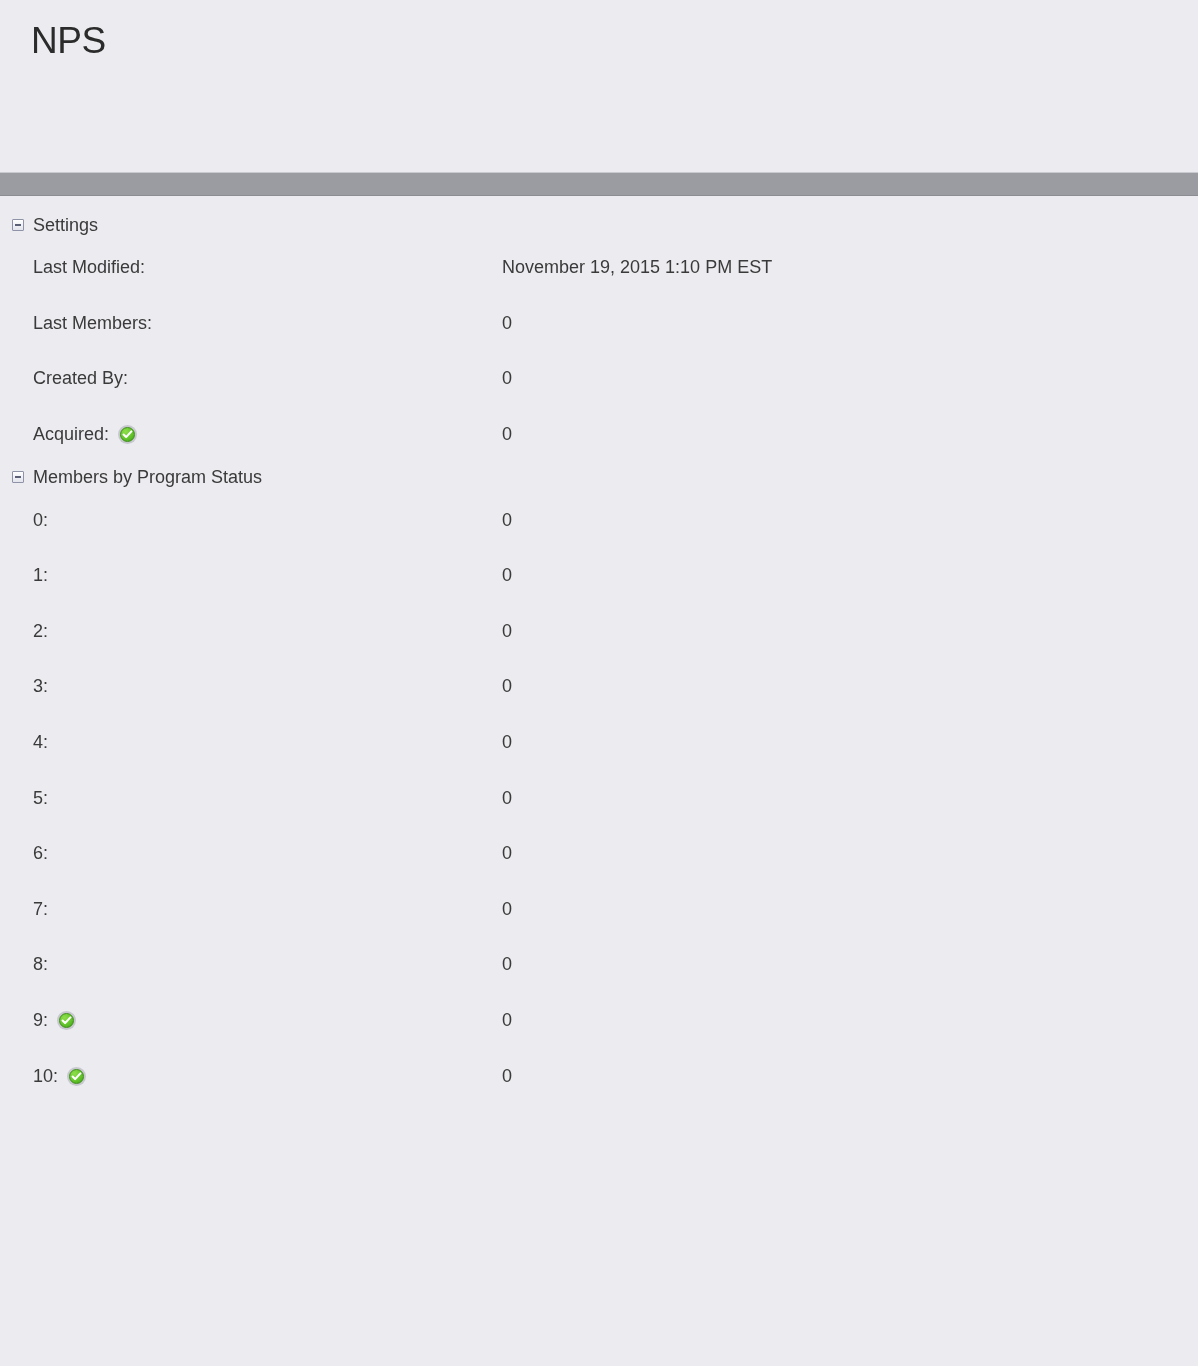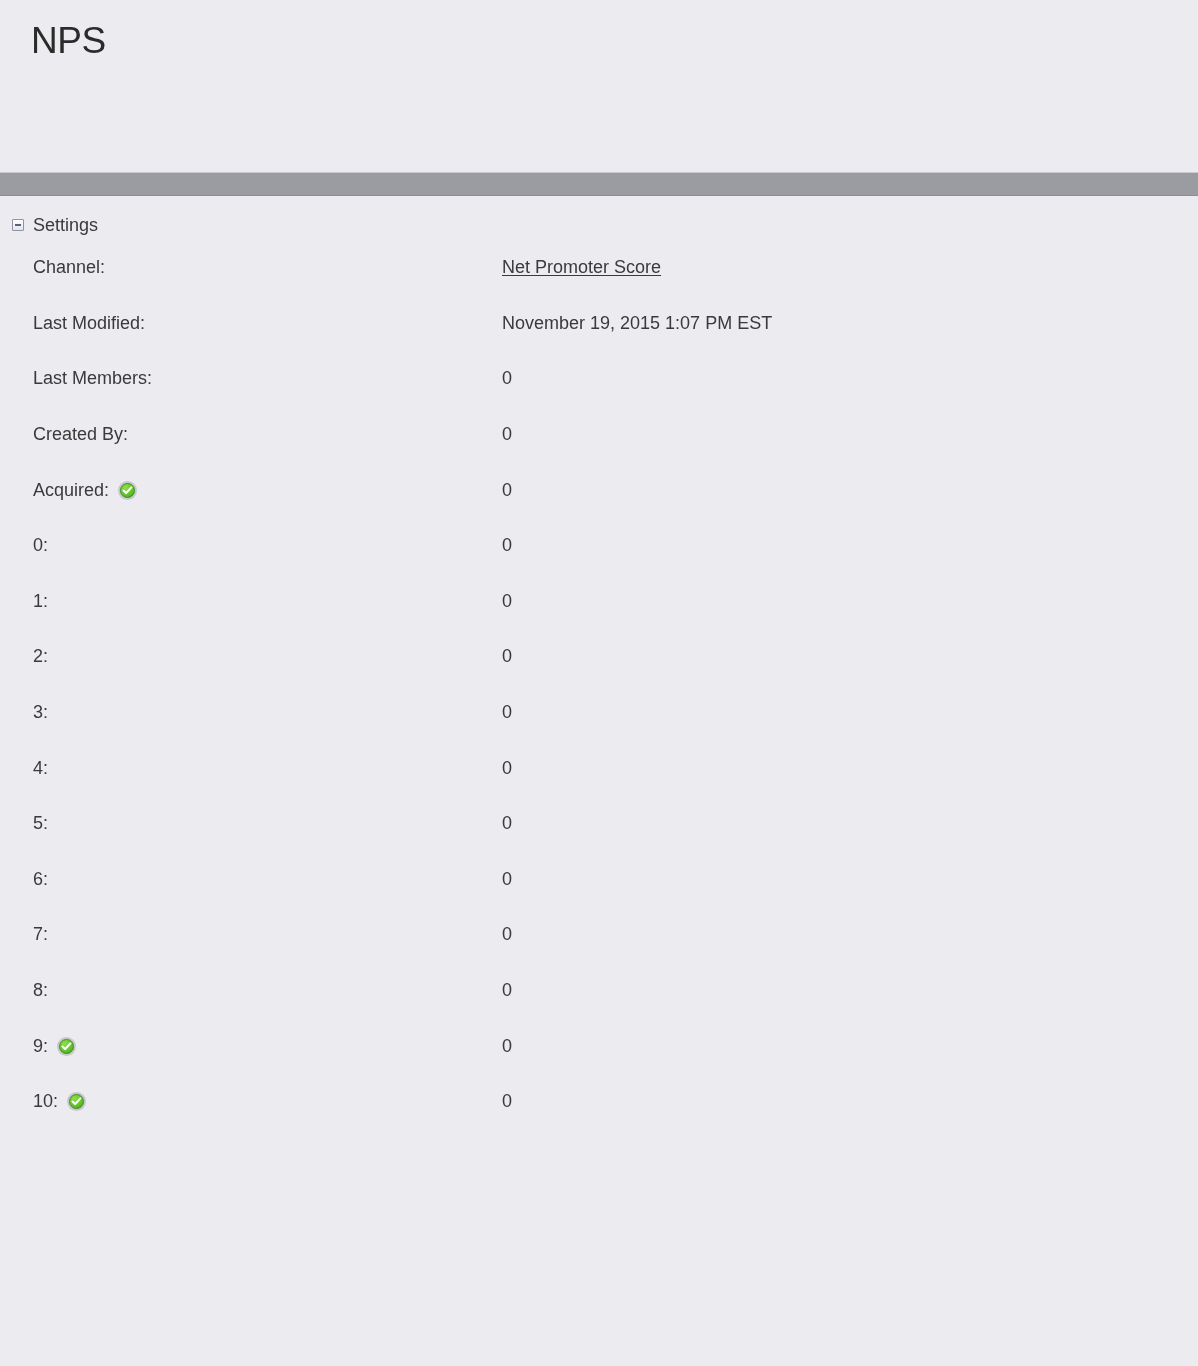--- a/index.html
+++ b/index.html
@@ -175,28 +175,22 @@
 
 <div class="content">
   <div id="sections-root">
       <div class="section-header">
         <span class="tree-toggle"></span>
         <span class="section-title">Settings</span>
       </div>
       <div class="rows">
         <div class="row">
           <div class="row-inner">
-            <span class="label">Channel:</span>
-            <a class="value link" href="#">Net Promoter Score</a>
-          </div>
-        </div>
-        <div class="row">
-          <div class="row-inner">
             <span class="label">Last Modified:</span>
-            <span class="value">November 19, 2015 1:07 PM EST</span>
+            <span class="value">November 19, 2015 1:10 PM EST</span>
           </div>
         </div>
       </div>
       <div class="rows">
         <div class="row">
           <div class="row-inner">
             <span class="label">Last Members:</span>
             <span class="value">0</span>
           </div>
         </div>
@@ -215,20 +209,24 @@
                 <span class="disc"></span>
                 <svg viewBox="0 0 13 13">
                   <path d="M2.6 6.6 L5.1 9.1 L10.4 3.4" fill="none" stroke="#ffffff" stroke-width="2.1" stroke-linecap="round" stroke-linejoin="round"></path>
                 </svg>
               </span>
             </span>
             <span class="value">0</span>
           </div>
         </div>
       </div>
+      <div class="section-header">
+        <span class="tree-toggle"></span>
+        <span class="section-title">Members by Program Status</span>
+      </div>
       <div class="rows">
         <div class="row">
           <div class="row-inner">
             <span class="label">0:</span>
             <span class="value">0</span>
           </div>
         </div>
         <div class="row">
           <div class="row-inner">
             <span class="label">1:</span>

